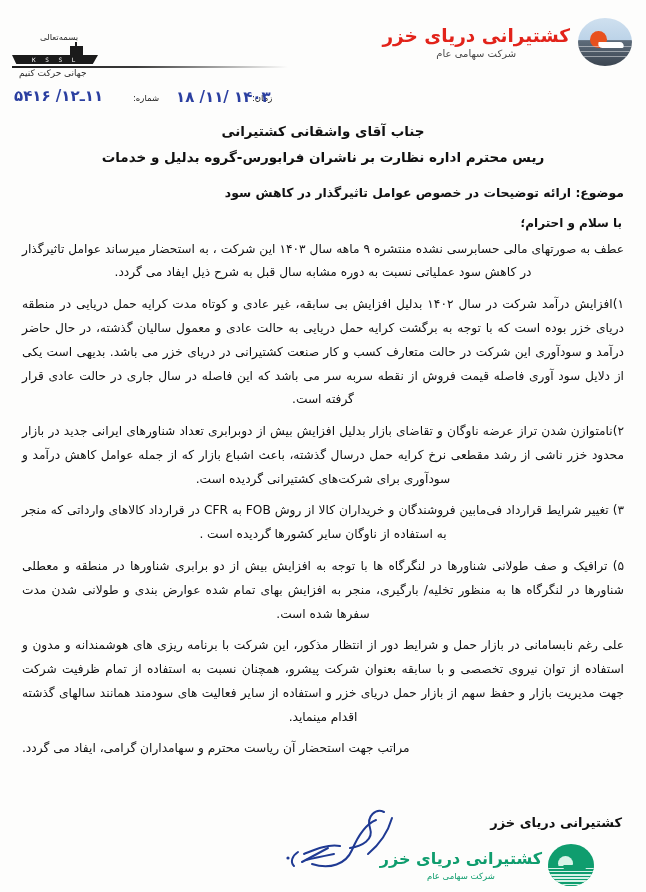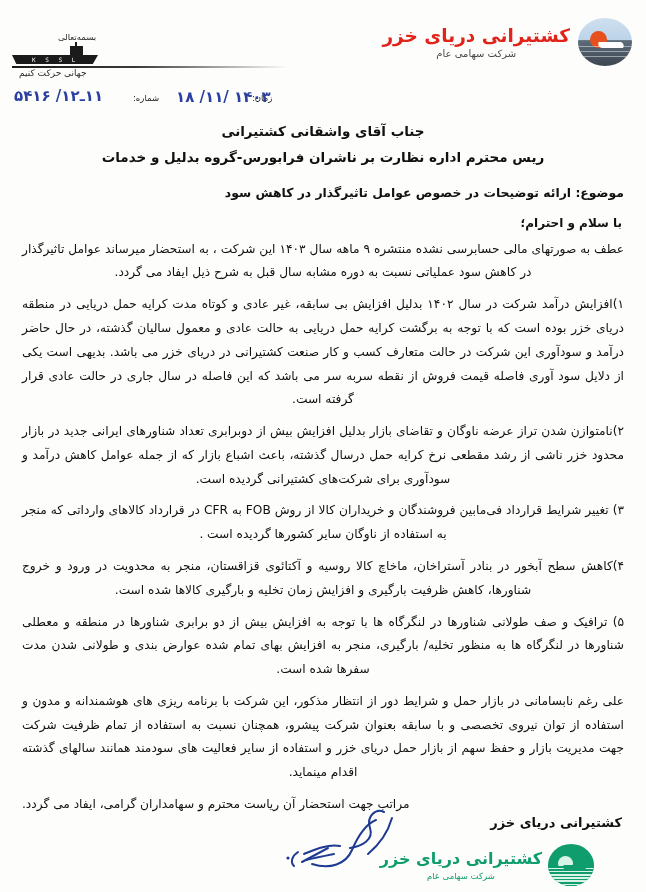--- a/index.html
+++ b/index.html
@@ -82,21 +82,21 @@
   .brand-sub {
     color: #4a4a4a;
     font-size: 10px;
     margin-top: 2px;
     white-space: nowrap;
   }
 
   
   .besmellah {
     position: absolute;
-    top: 32px; left: 58px;
+    top: 32px; left: 40px;
     font-size: 8.5px;
     color: #2b2b2b;
     white-space: nowrap;
   }
   .shipmark {
     position: absolute;
     top: 48px; left: 12px;
     width: 86px; height: 18px;
   }
   .shipmark .hull {
@@ -332,21 +332,20 @@
     <div class="greeting">با سلام و احترام؛</div>
 
     <p class="para">عطف به صورتهای مالی حسابرسی نشده منتشره ۹ ماهه سال ۱۴۰۳ این شرکت ، به استحضار میرساند عوامل تاثیرگذار در کاهش سود عملیاتی نسبت به دوره مشابه سال قبل به شرح ذیل ایفاد می گردد.</p>
 
     <p class="para">۱)افزایش درآمد شرکت در سال ۱۴۰۲ بدلیل افزایش بی سابقه، غیر عادی و کوتاه مدت کرایه حمل دریایی در منطقه دریای خزر بوده است که با توجه به برگشت کرایه حمل دریایی به حالت عادی و معمول سالیان گذشته، در حال حاضر درآمد و سودآوری این شرکت در حالت متعارف کسب و کار صنعت کشتیرانی در دریای خزر می باشد. بدیهی است یکی از دلایل سود آوری فاصله قیمت فروش از نقطه سربه سر می باشد که این فاصله در سال جاری در حالت عادی قرار گرفته است.</p>
 
     <p class="para">۲)نامتوازن شدن تراز عرضه ناوگان و تقاضای بازار بدلیل افزایش بیش از دوبرابری تعداد شناورهای ایرانی جدید در بازار محدود خزر ناشی از رشد مقطعی نرخ کرایه حمل درسال گذشته، باعث اشباع بازار که از جمله عوامل کاهش درآمد و سودآوری برای شرکت‌های کشتیرانی گردیده است.</p>
 
     <p class="para">۳) تغییر شرایط قرارداد فی‌مابین فروشندگان و خریداران کالا از روش FOB به CFR در قرارداد کالاهای وارداتی که منجر به استفاده از ناوگان سایر کشورها گردیده است .</p>
 
-    <p class="para">۴)کاهش سطح آبخور در بنادر آستراخان، ماخاچ کالا روسیه و آکتائوی قزاقستان، منجر به محدویت در ورود و خروج شناورها، کاهش ظرفیت بارگیری و افزایش زمان تخلیه و بارگیری کالاها شده است.</p>
 
     <p class="para">۵) ترافیک و صف طولانی شناورها در لنگرگاه ها با توجه به افزایش بیش از دو برابری شناورها در منطقه و معطلی شناورها در لنگرگاه ها به منظور تخلیه/ بارگیری، منجر به افزایش بهای تمام شده عوارض بندی و طولانی شدن مدت سفرها شده است.</p>
 
     <p class="para">علی رغم نابسامانی در بازار حمل و شرایط دور از انتظار مذکور، این شرکت با برنامه ریزی های هوشمندانه و مدون و استفاده از توان نیروی تخصصی و با سابقه بعنوان شرکت پیشرو، همچنان نسبت به استفاده از تمام ظرفیت شرکت جهت مدیریت بازار و حفظ سهم از بازار حمل دریای خزر و استفاده از سایر فعالیت های سودمند همانند سالهای گذشته اقدام مینماید.</p>
 
     <p class="para last-right">مراتب جهت استحضار آن ریاست محترم و سهامداران گرامی، ایفاد می گردد.</p>
   </div>
 
   <div class="signoff">کشتیرانی دریای خزر</div>
 

